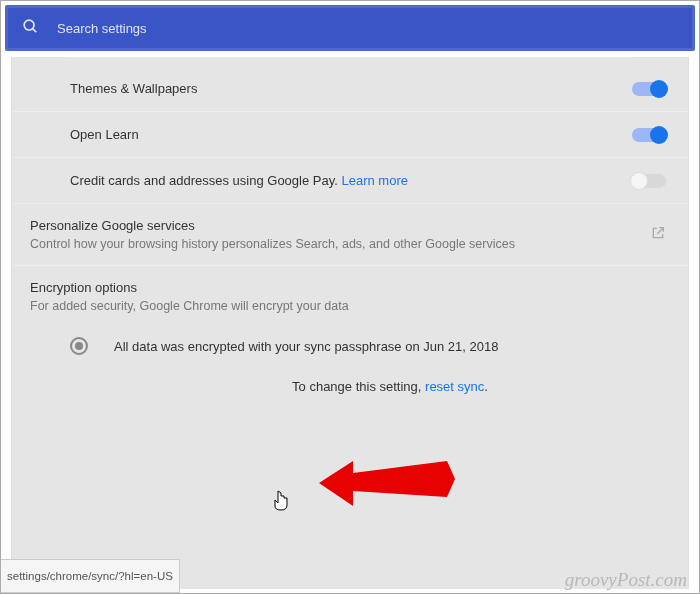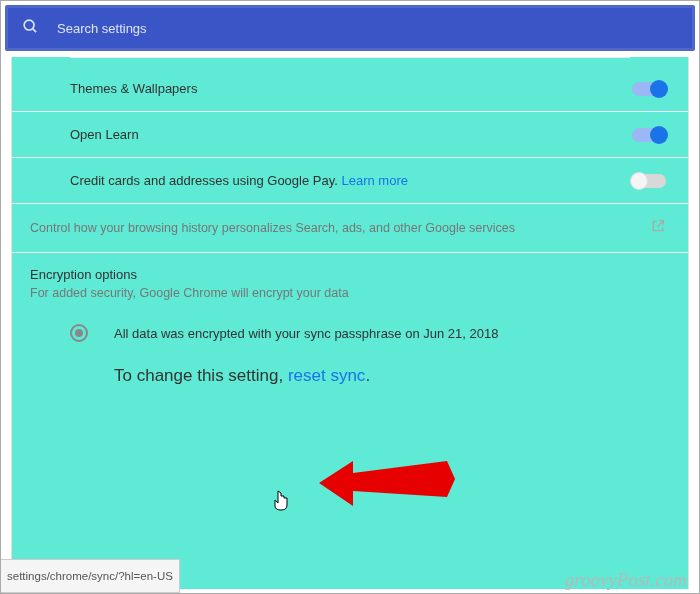--- a/index.html
+++ b/index.html
@@ -30,21 +30,21 @@
     outline: none;
     color: #fff;
     font-size: 13px;
   }
   .searchbar input::placeholder { color: #dfe4f9; }
   .content {
     position: absolute;
     top: 56px; left: 10px; right: 10px; bottom: 4px;
     border-left: 1px solid #e0e0e0;
     border-right: 1px solid #e0e0e0;
-    background: #5eead4;
+    background: #e5e5e5;
   }
   .top-divider {
     margin: 0 58px 0 58px;
     border-top: 1px solid #e8e8e8;
     padding-top: 8px;
   }
   .row {
     display: flex;
     align-items: center;
     padding: 15px 22px 15px 58px;
@@ -86,22 +86,23 @@
     width: 18px; height: 18px; border: 2px solid #888; border-radius: 50%;
     margin-right: 26px;
     display:flex; align-items:center; justify-content:center;
     flex-shrink:0;
   }
   .radio.selected::after {
     content:""; width:8px; height:8px; border-radius:50%; background:#888;
   }
   .note-row {
     padding: 14px 22px 14px 102px;
-    font-size: 17px;
+    font-size: 13px;
     color: #333;
+    text-align: center;
   }
   .cursor {
     position: absolute;
     left: 271px; top: 489px;
     pointer-events: none;
   }
   .arrow {
     position: absolute;
     left: 318px; top: 450px;
     pointer-events: none;
@@ -162,20 +163,21 @@
       <span>Credit cards and addresses using Google Pay.</span>
       <span class="link">Learn more</span>
     </span>
     <div class="toggle off">
         <div class="knob"></div>
       </div>
   </div>
 
   <div class="section withlink">
     <div class="text">
+      <div class="title">Personalize Google services</div>
       <div class="sub">Control how your browsing history personalizes Search, ads, and other Google services</div>
     </div>
     <span class="ext-icon">
       <svg width="16" height="16" viewBox="0 0 24 24" fill="none" stroke="#aaa" stroke-width="2">
           <path d="M14 4h6v6"></path>
           <path d="M20 4l-9 9"></path>
           <path d="M19 14v5H5V5h5"></path>
         </svg>
     </span>
   </div>

